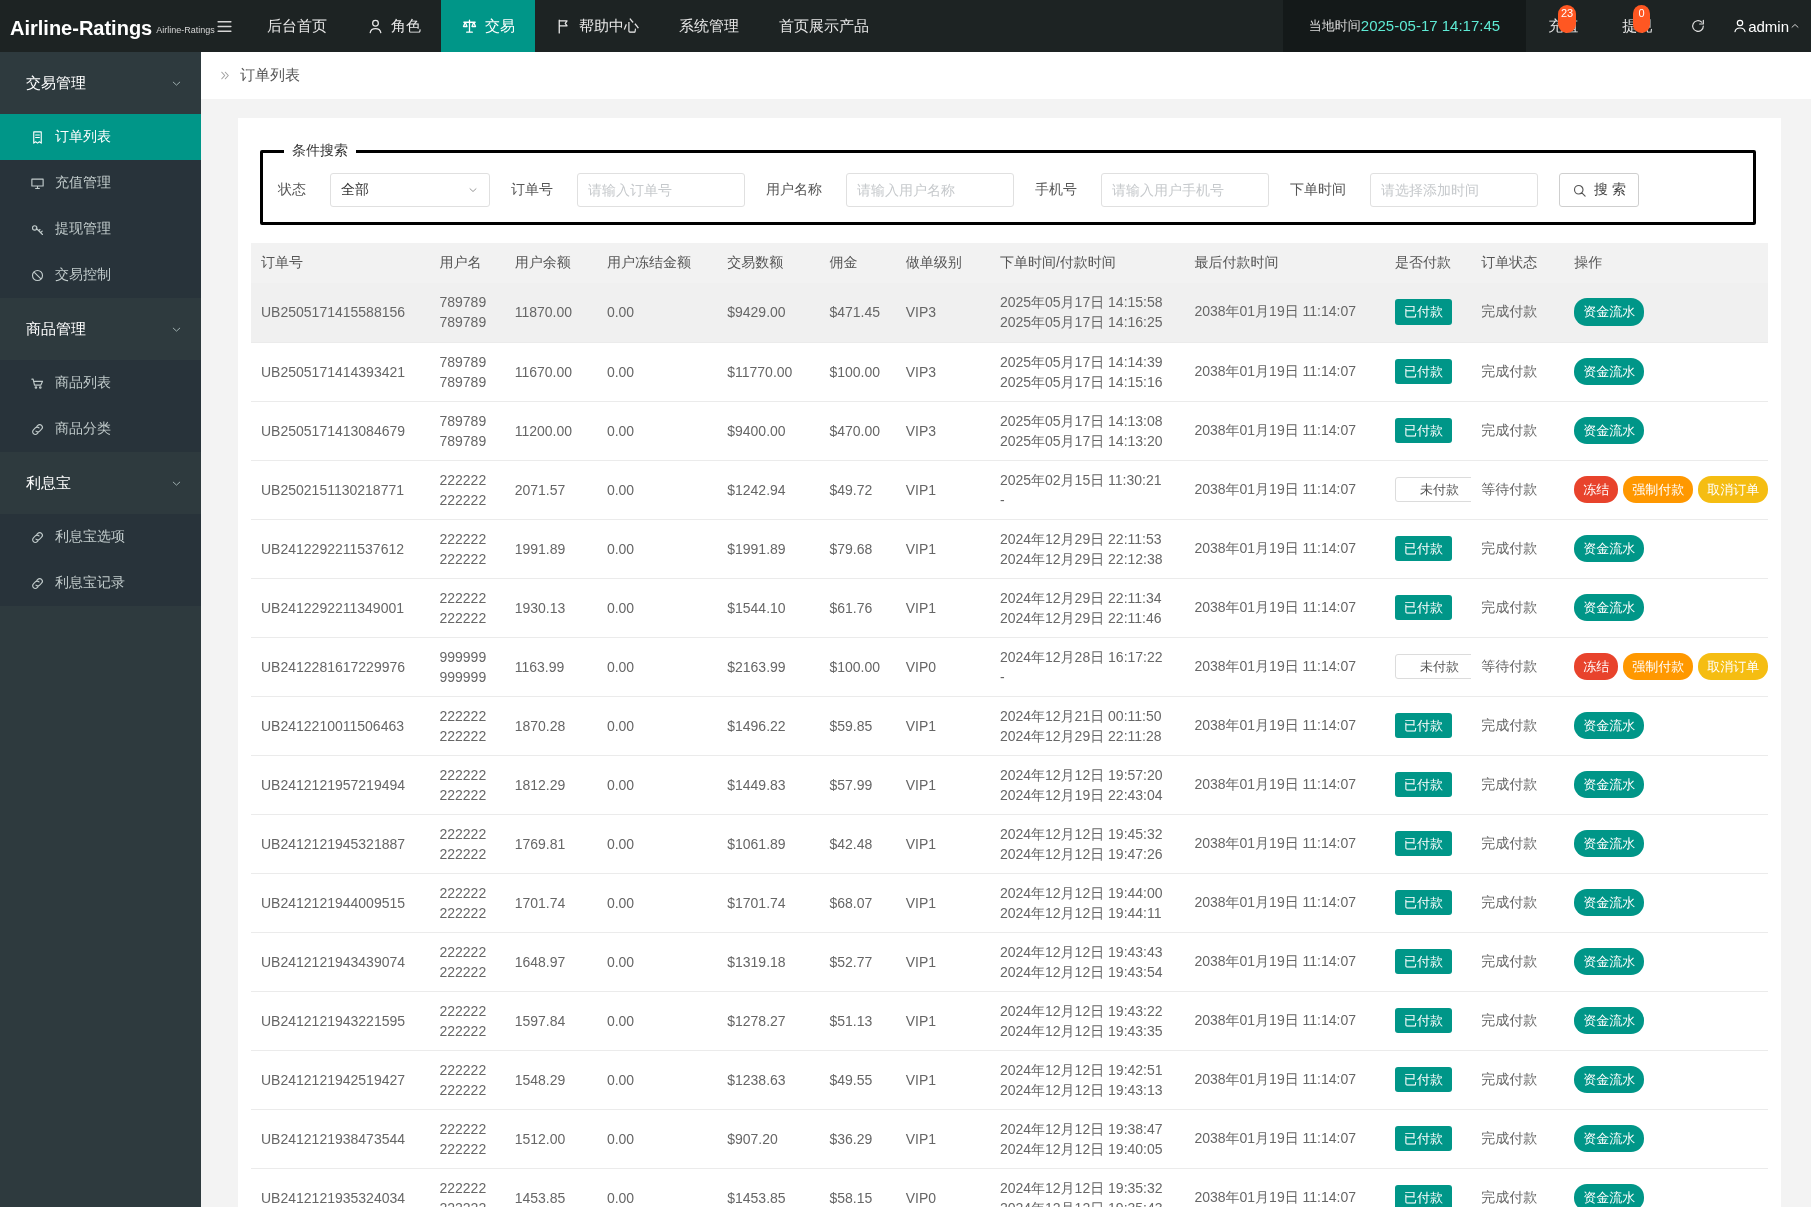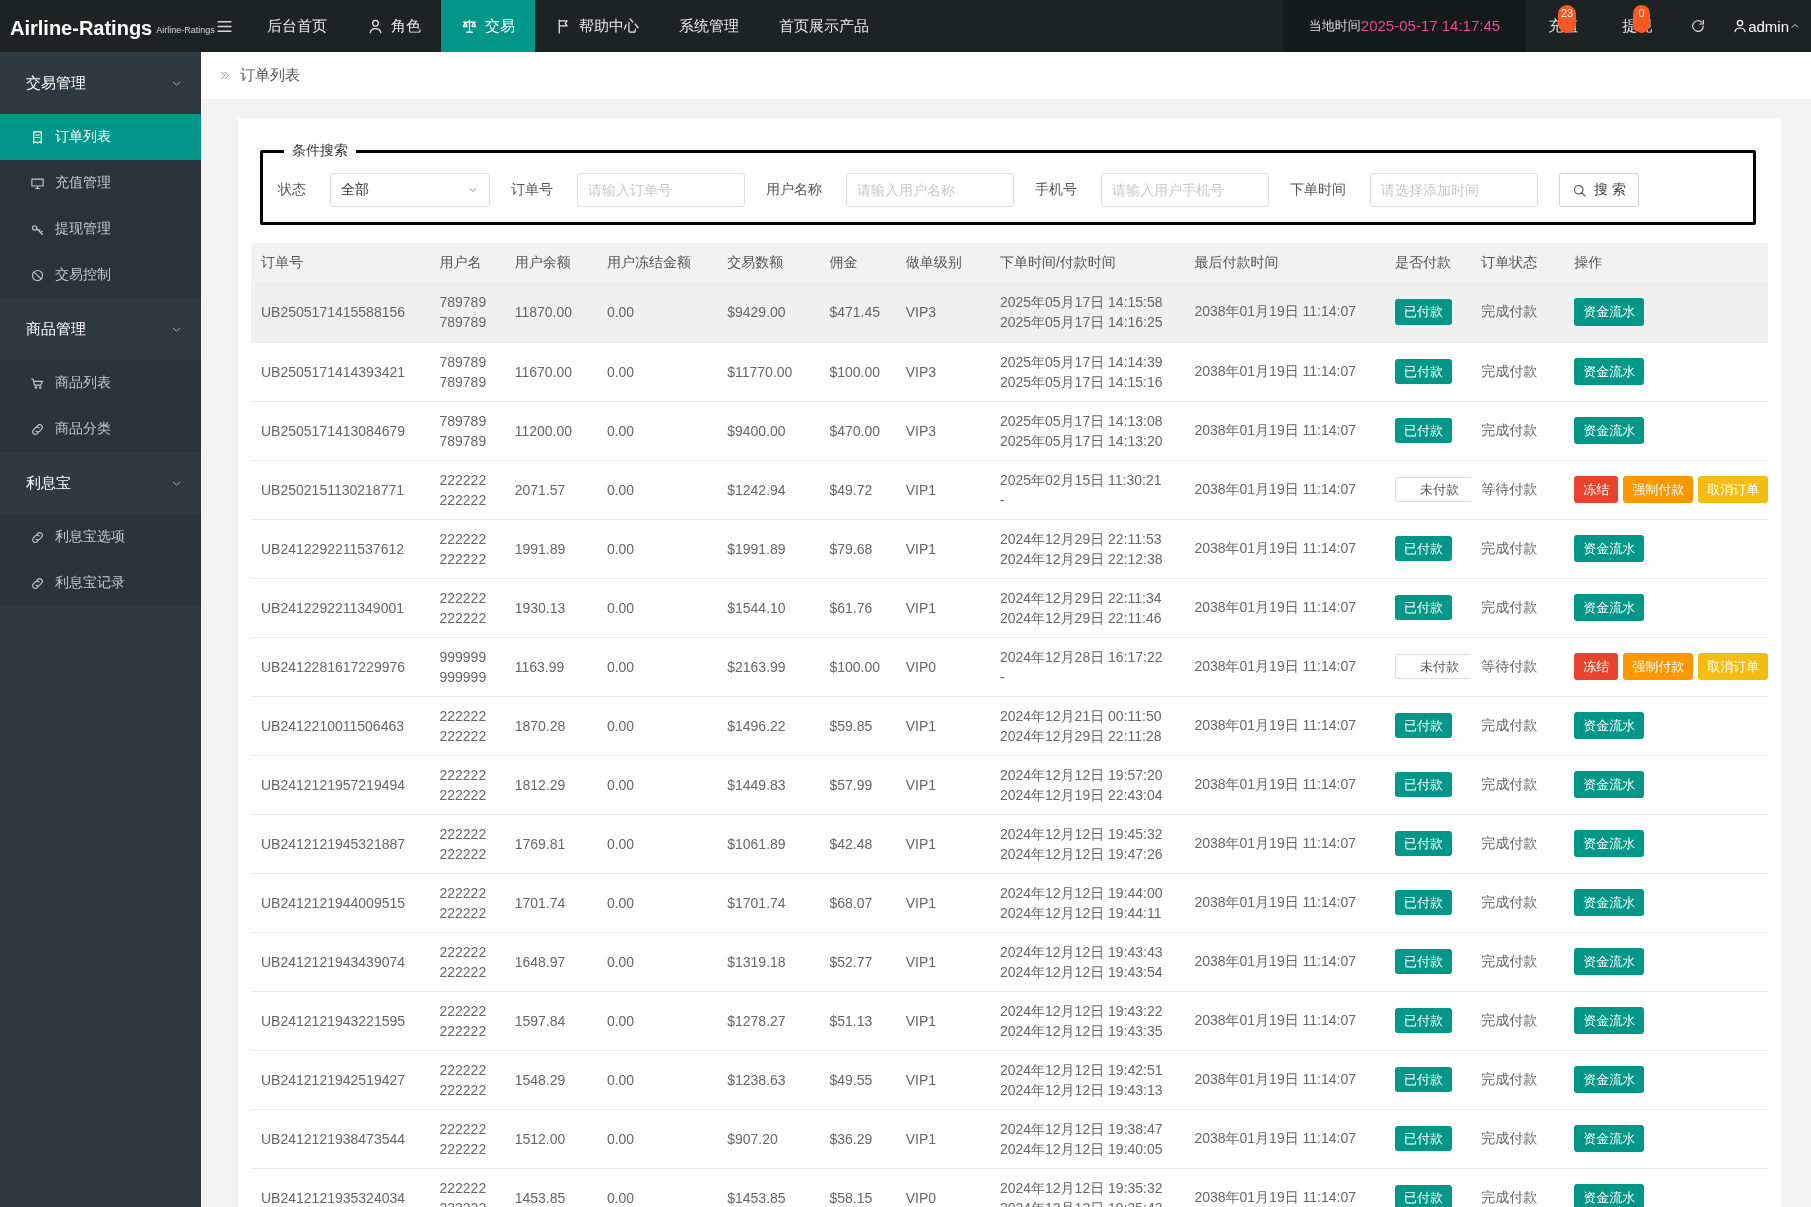--- a/index.html
+++ b/index.html
@@ -21,21 +21,21 @@
   .logo-sub{color:#d5d5d5;font-size:9px;margin-left:4px;margin-top:4px;white-space:nowrap}
   .hamburger{width:46px;display:flex;align-items:center;justify-content:center;cursor:pointer;color:#d6d6d6}
   .hamburger .icon{width:19px;height:19px}
   .nav-items{display:flex;align-items:stretch}
   .nav-item{display:flex;align-items:center;gap:7px;padding:0 20px;font-size:15px;color:#e8e8e8;cursor:pointer;white-space:nowrap}
   .nav-item .icon{width:17px;height:17px}
   .nav-item.active{background:var(--accent_teal);color:#fff}
   .nav-right{margin-left:auto;display:flex;align-items:stretch}
   .time-block{padding:0 26px;background:rgba(0,0,0,.28);display:flex;flex-direction:row;justify-content:center;align-items:center;line-height:1.35}
   .time-label{font-size:13px;color:#ddd}
-  .time-value{font-size:15px;color:#ec4899;white-space:nowrap}
+  .time-value{font-size:15px;color:#5eead4;white-space:nowrap}
   .nav-chip{position:relative;display:flex;align-items:center;padding:0 22px;font-size:15px;cursor:pointer}
   .nav-chip .chip-badge{position:absolute;top:5px;right:24px;background:var(--badge_red);color:#fff;font-size:11px;min-width:17px;height:28px;line-height:17px;border-radius:9px;text-align:center;padding:0 3px}
   .refresh-btn{width:48px;display:flex;align-items:center;justify-content:center;cursor:pointer;color:#e0e0e0}
   .admin{display:flex;align-items:center;gap:0;padding:0 10px 0 10px;font-size:15px;cursor:pointer;color:#fff}
   .admin .chev{width:12px;height:12px;color:#cfcfcf}
   
   .sidebar{position:absolute;top:52px;left:0;bottom:0;width:201px;background:var(--sidebar_bg);overflow:hidden;z-index:20}
   .menu-section{height:62px;display:flex;align-items:center;padding:0 18px 0 26px;color:#fff;font-size:15px;cursor:pointer}
   .menu-section .chev{margin-left:auto;width:13px;height:13px;color:#9fb0b0}
   .submenu{background:var(--submenu_bg)}
@@ -61,21 +61,21 @@
   
   table.grid{width:100%;border-collapse:collapse;table-layout:fixed;margin-top:18px;font-size:14px;color:#666}
   table.grid th{background:#f2f2f2;height:40px;font-weight:normal;text-align:left;padding:0 10px;color:#555;white-space:nowrap;overflow:hidden}
   table.grid td{height:59px;padding:6px 10px;border-bottom:1px solid var(--line);vertical-align:middle;overflow:hidden;white-space:nowrap}
   table.grid tr.hl td{background:#f0f0f0}
   .two-line div{line-height:20px}
   .tag{display:inline-block;padding:5px 9px;border-radius:3px;font-size:13px;line-height:1.2}
   .tag-paid{background:var(--accent_teal);color:#fff}
   .tag-unpaid{background:#fff;border:1px solid #dcdcdc;color:#555;padding:4px 24px}
   .actions{display:flex;gap:5px}
-  .btn{display:inline-block;border:none;border-radius:3px;padding:6px 9px;font-size:13px;color:#fff;cursor:pointer;font-family:inherit;line-height:1.2;white-space:nowrap}
+  .btn{display:inline-block;border:none;border-radius:13px;padding:6px 9px;font-size:13px;color:#fff;cursor:pointer;font-family:inherit;line-height:1.2;white-space:nowrap}
   .btn-teal{background:var(--accent_teal)}
   .btn-red{background:var(--danger_red)}
   .btn-orange{background:var(--warning_orange)}
   .btn-yellow{background:var(--cancel_yellow)}
   
   col.c1{width:178px}col.c2{width:75px}col.c3{width:92px}col.c4{width:120px}col.c5{width:102px}col.c6{width:76px}
   col.c7{width:94px}col.c8{width:194px}col.c9{width:200px}col.c10{width:86px}col.c11{width:93px}col.c12{width:203px}
 </style>
 </head>
 <body>

